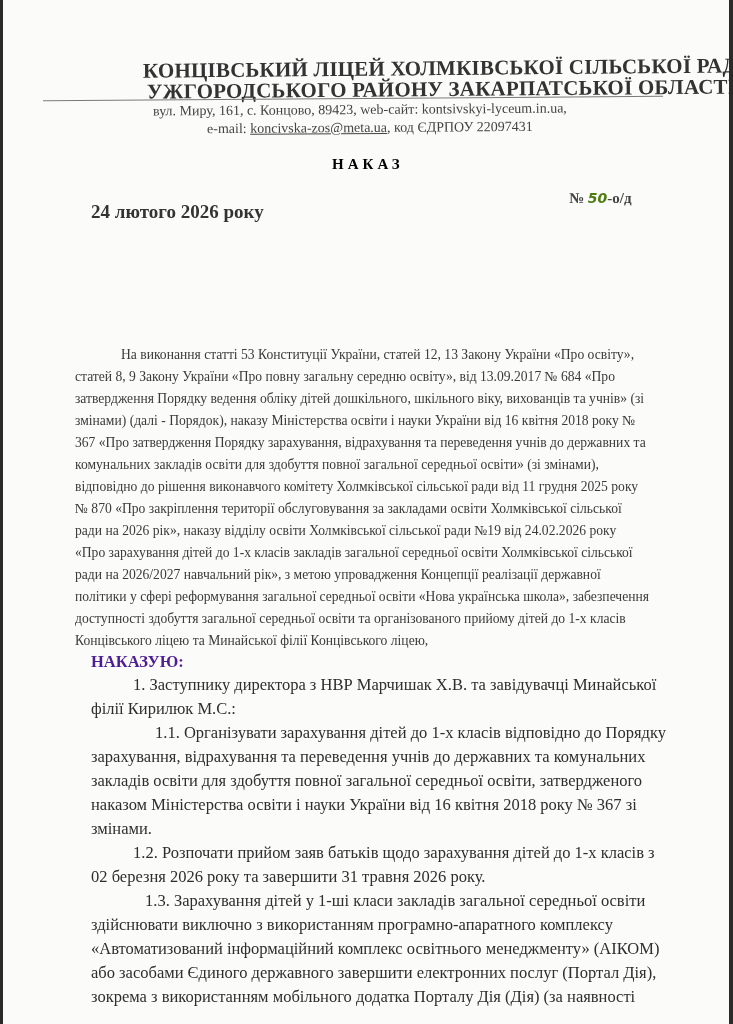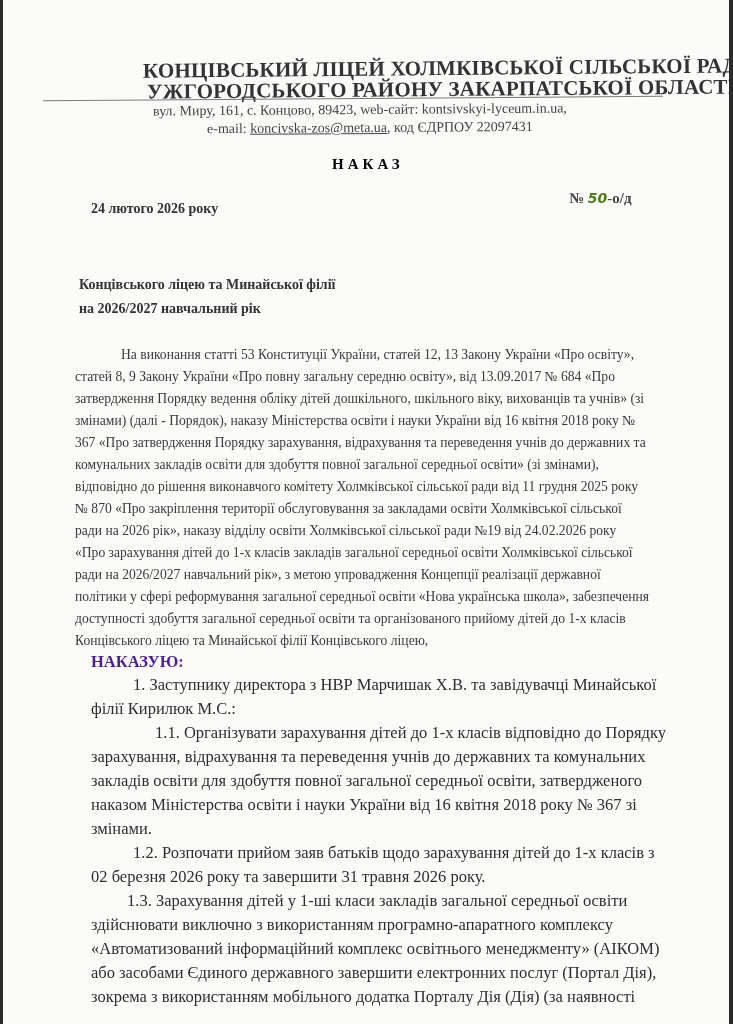--- a/index.html
+++ b/index.html
@@ -19,21 +19,21 @@
       font-weight: bold; font-size: 21px; color: #333;
       letter-spacing: 0.2px;
     }
     .rule {
       position: absolute; left: 40px; top: 98px; width: 620px; height: 1px;
       background: #7a7a7a; transform: rotate(-0.4deg);
     }
     .addr { font-size: 14px; color: #444; }
     .link { text-decoration: underline; }
     .order-title { font-weight: bold; font-size: 15px; letter-spacing: 4px; color: #000000; }
-    .bold15 { font-weight: bold; font-size: 14px; color: #333; }
+    .bold15 { font-weight: bold; font-size: 19px; color: #333; }
     .num-hand { font-style: italic; font-family: "DejaVu Sans", sans-serif; font-size: 14px; color: #4d7c0f; }
     .body13 { font-size: 13.6px; color: #3a3a3a; line-height: 22.4px; }
     .body16 { font-size: 16.5px; color: #2e2e2e; }
     .nakazuyu { font-weight: bold; font-size: 16.5px; color: #4c1d95; }
   </style>
 </head>
 <body>
 
 <div class="page">
 
@@ -47,22 +47,20 @@
 
   <div class="abs order-title" style="left:329px; top:156px;">НАКАЗ</div>
 
   <div class="abs bold15" style="left:88px; top:201px;">24 лютого 2026 року</div>
 
   <div class="abs" style="left:566px; top:190px; font-size:15px; font-weight:bold; color:#444;">
     <span>№</span>
     <span class="num-hand">50</span><span>-о/д</span>
   </div>
 
-  <div class="abs bold15" style="left:76px; top:277px;">Концівського ліцею та Минайської філії</div>
-  <div class="abs bold15" style="left:76px; top:301px;">на 2026/2027 навчальний рік</div>
 
   <div class="body13">
     <div class="abs" style="left:118px; top:344px;">На виконання статті 53 Конституції України,  статей 12, 13 Закону України «Про освіту»,</div>
     <div class="abs" style="left:72px; top:366px;">статей 8, 9  Закону України «Про повну загальну середню освіту», від 13.09.2017 № 684 «Про</div>
     <div class="abs" style="left:72px; top:388px;">затвердження Порядку ведення обліку дітей дошкільного, шкільного віку, вихованців та учнів» (зі</div>
     <div class="abs" style="left:72px; top:410px;">змінами) (далі - Порядок), наказу Міністерства освіти і науки України від 16 квітня 2018 року №</div>
     <div class="abs" style="left:72px; top:432px;">367 «Про затвердження Порядку зарахування, відрахування та переведення учнів до державних та</div>
     <div class="abs" style="left:72px; top:454px;">комунальних  закладів  освіти  для  здобуття  повної  загальної  середньої  освіти»  (зі  змінами),</div>
     <div class="abs" style="left:72px; top:476px;">відповідно до рішення виконавчого комітету Холмківської сільської ради від 11 грудня  2025 року</div>
     <div class="abs" style="left:72px; top:498px;">№ 870 «Про закріплення території обслуговування за закладами освіти Холмківської сільської</div>
@@ -79,20 +77,20 @@
   <div class="body16">
     <div class="abs" style="left:130px; top:675px;">1. Заступнику директора з НВР Марчишак Х.В. та завідувачці Минайської</div>
     <div class="abs" style="left:88px; top:699px;">філії Кирилюк М.С.:</div>
     <div class="abs" style="left:152px; top:723px;">1.1. Організувати зарахування дітей до 1-х класів відповідно до Порядку</div>
     <div class="abs" style="left:88px; top:747px;">зарахування, відрахування та переведення учнів до державних та комунальних</div>
     <div class="abs" style="left:88px; top:771px;">закладів освіти для здобуття повної загальної середньої освіти, затвердженого</div>
     <div class="abs" style="left:88px; top:795px;">наказом  Міністерства освіти і науки України від 16 квітня 2018 року № 367 зі</div>
     <div class="abs" style="left:88px; top:819px;">змінами.</div>
     <div class="abs" style="left:130px; top:843px;">1.2. Розпочати прийом заяв батьків щодо зарахування дітей до 1-х класів   з</div>
     <div class="abs" style="left:88px; top:867px;">02 березня 2026 року та завершити  31 травня 2026 року.</div>
-    <div class="abs" style="left:124px; top:891px;">1.3. Зарахування дітей у 1-ші класи закладів загальної середньої освіти</div>
+    <div class="abs" style="left:142px; top:891px;">1.3. Зарахування дітей у 1-ші класи закладів загальної середньої освіти</div>
     <div class="abs" style="left:88px; top:915px;">здійснювати виключно з використанням програмно-апаратного комплексу</div>
     <div class="abs" style="left:88px; top:939px;">«Автоматизований інформаційний комплекс освітнього менеджменту» (АІКОМ)</div>
     <div class="abs" style="left:88px; top:963px;">або засобами Єдиного державного завершити електронних послуг (Портал Дія),</div>
     <div class="abs" style="left:88px; top:987px;">зокрема з використанням мобільного додатка Порталу Дія (Дія) (за наявності</div>
   </div>
 
 </div>
 
 </body></html>

